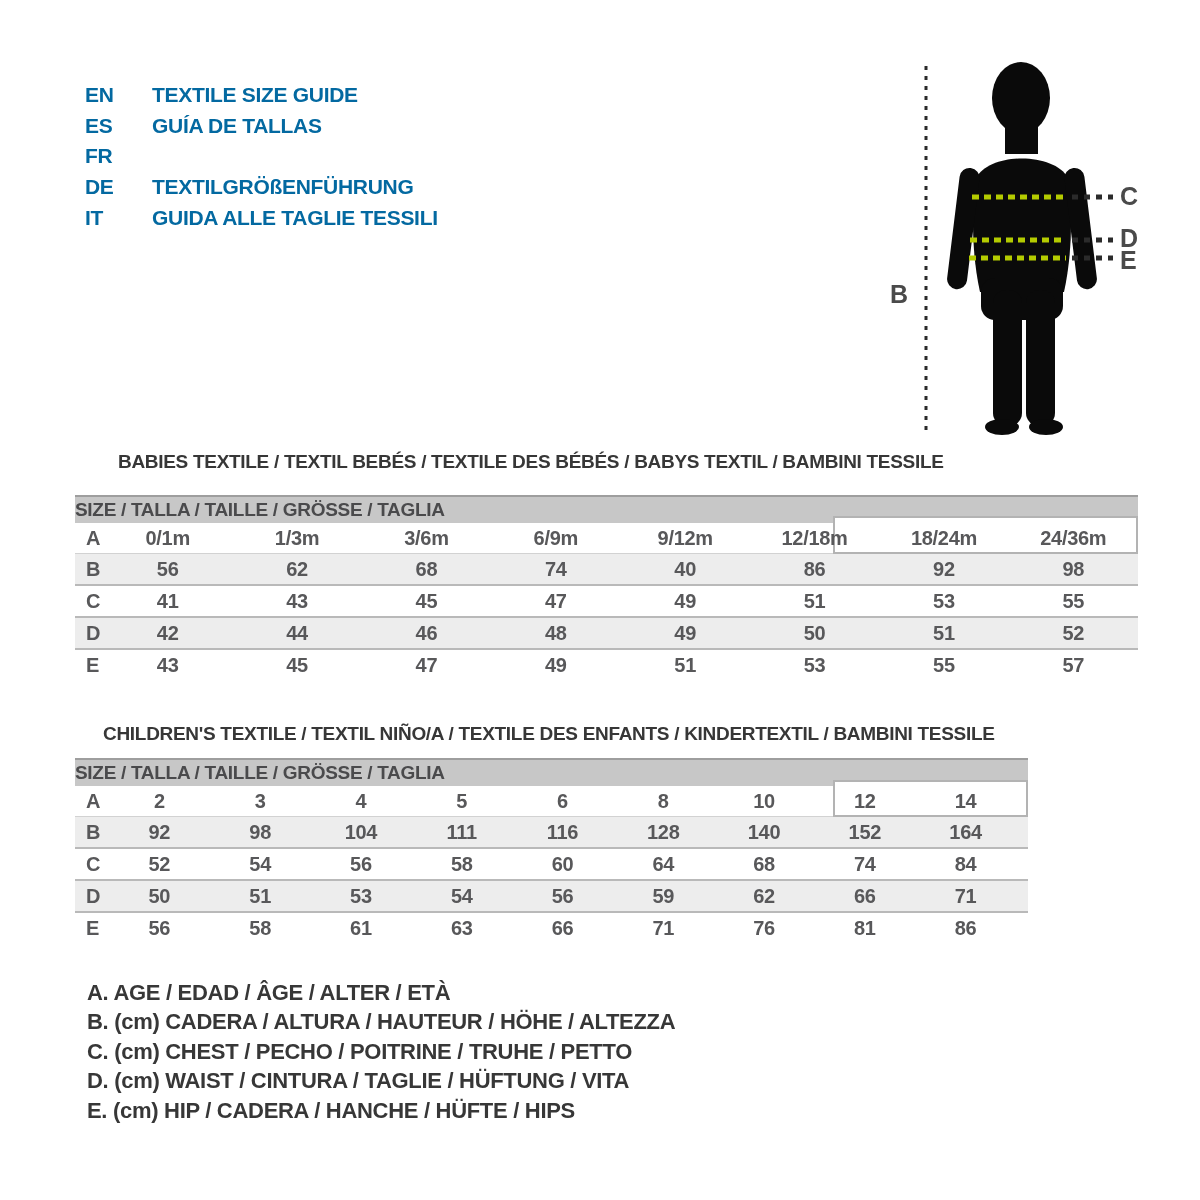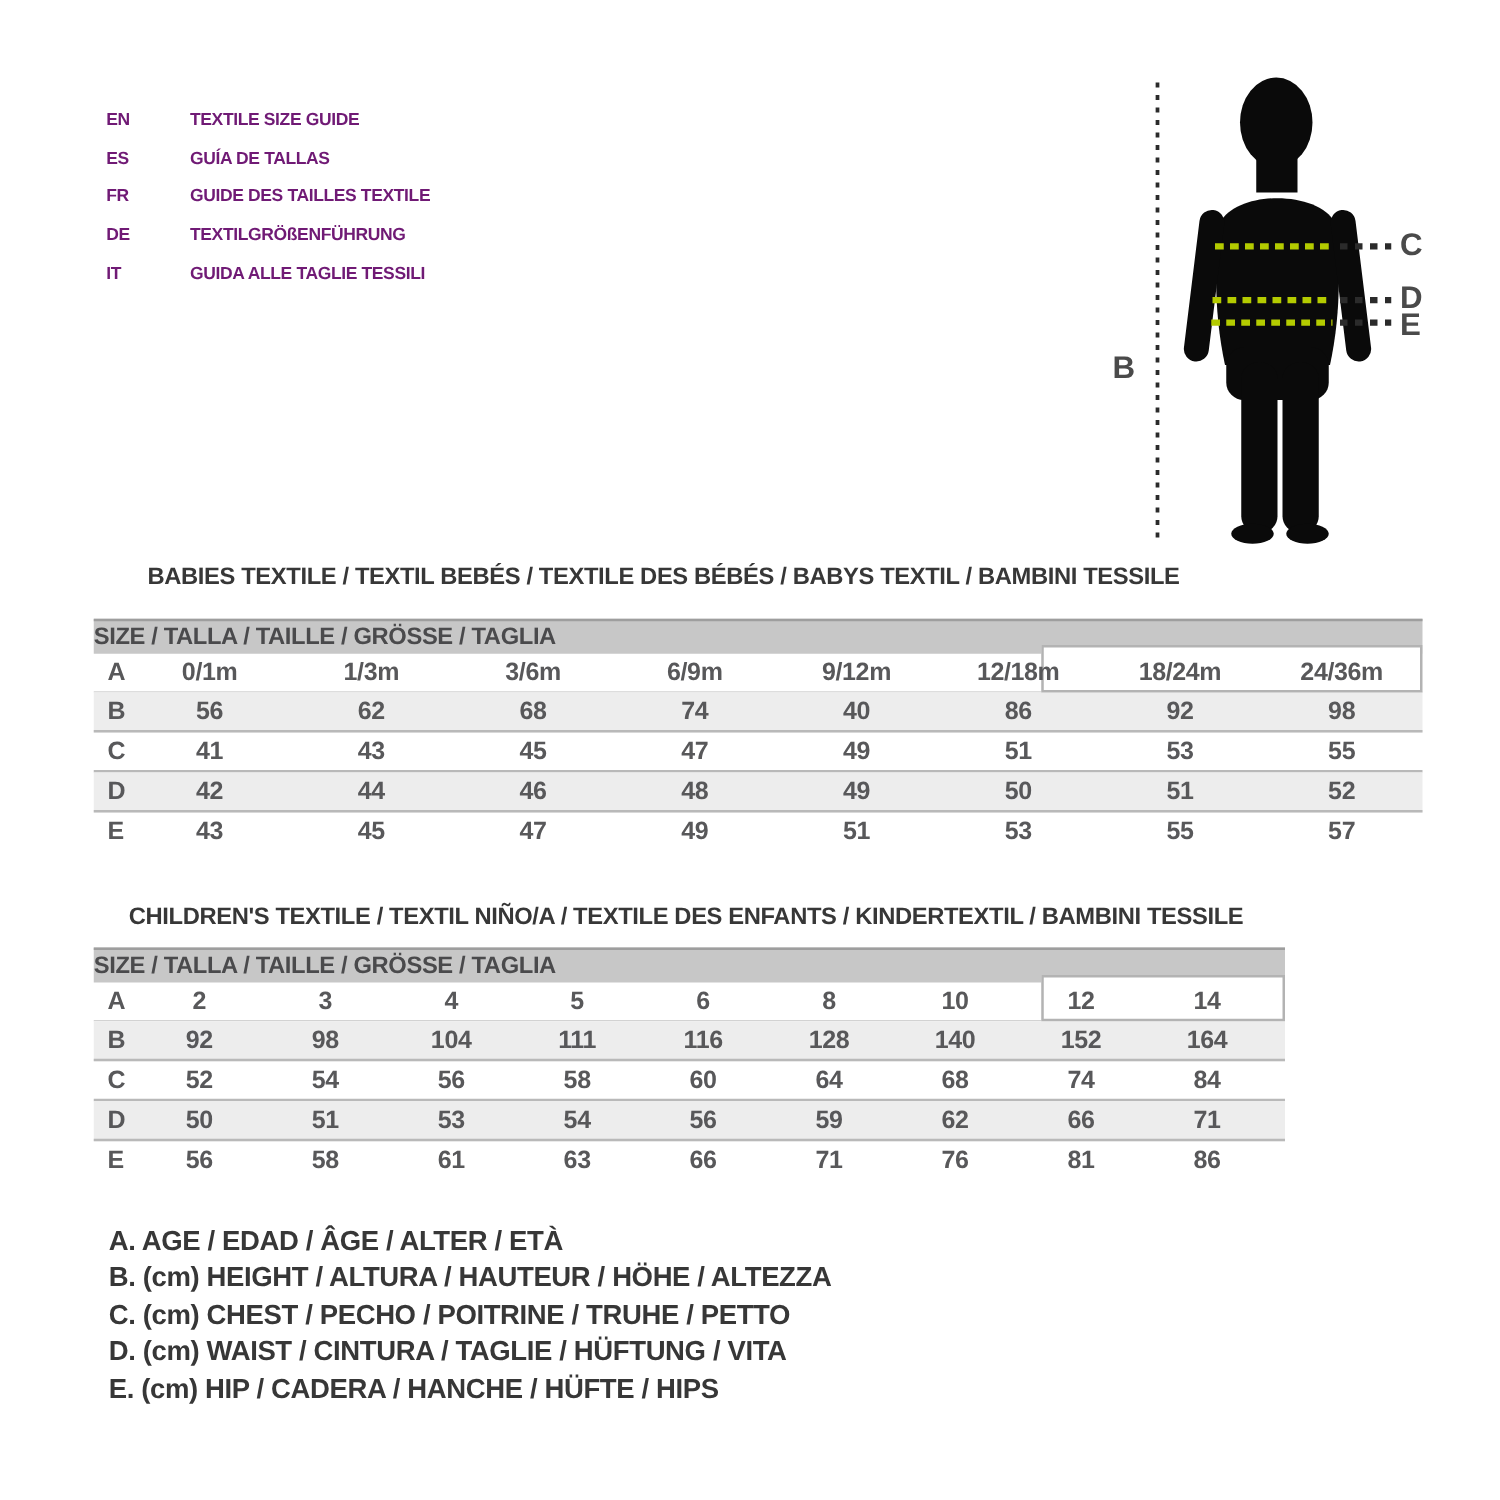--- a/index.html
+++ b/index.html
@@ -3,21 +3,21 @@
 <meta charset="utf-8">
 <style>
   html,body{margin:0;padding:0;background:#ffffff;}
   .canvas{
     position:relative;width:1200px;height:1200px;background:#ffffff;overflow:hidden;
     font-family:"Liberation Sans","DejaVu Sans",sans-serif;font-weight:700;
     letter-spacing:-0.3px;color:#373737;
   }
   
   .lang-block{position:absolute;left:85px;top:80px;}
-  .lang-row{display:flex;height:30.6px;align-items:center;font-size:14px;color:#701a75;}
+  .lang-row{display:flex;height:30.6px;align-items:center;font-size:21px;color:#0369a1;}
   .lang-code{width:67px;flex:0 0 67px;}
   .lang-label{white-space:nowrap;}
   
   .figure{position:absolute;left:850px;top:40px;width:340px;height:420px;}
   .figure svg{position:absolute;left:0;top:0;}
   .fig-label{position:absolute;font-size:25px;color:#4a4a4a;}
   .fig-label.b{left:40px;top:240px;}
   .fig-label.c{left:270px;top:142px;}
   .fig-label.d{left:270px;top:184px;}
   .fig-label.e{left:270px;top:206px;}
@@ -58,21 +58,20 @@
       <div class="lang-row">
         <span class="lang-code">EN</span>
         <span class="lang-label">TEXTILE SIZE GUIDE</span>
       </div>
       <div class="lang-row">
         <span class="lang-code">ES</span>
         <span class="lang-label">GUÍA DE TALLAS</span>
       </div>
       <div class="lang-row">
         <span class="lang-code">FR</span>
-        <span class="lang-label">GUIDE DES TAILLES TEXTILE</span>
       </div>
       <div class="lang-row">
         <span class="lang-code">DE</span>
         <span class="lang-label">TEXTILGRÖßENFÜHRUNG</span>
       </div>
       <div class="lang-row">
         <span class="lang-code">IT</span>
         <span class="lang-label">GUIDA ALLE TAGLIE TESSILI</span>
       </div>
     </section>
@@ -235,19 +234,19 @@
           <span class="t-cell">76</span>
           <span class="t-cell">81</span>
           <span class="t-cell">86</span>
         </div>
       </div>
     <div class="hl-box"></div>
   </div>
 
   <div class="legend">
       <div class="legend-row">A. AGE / EDAD / ÂGE / ALTER / ETÀ</div>
-      <div class="legend-row">B. (cm) HEIGHT / ALTURA / HAUTEUR / HÖHE / ALTEZZA</div>
+      <div class="legend-row">B. (cm) CADERA / ALTURA / HAUTEUR / HÖHE / ALTEZZA</div>
       <div class="legend-row">C. (cm) CHEST / PECHO / POITRINE / TRUHE / PETTO</div>
       <div class="legend-row">D. (cm) WAIST / CINTURA / TAGLIE / HÜFTUNG / VITA</div>
       <div class="legend-row">E. (cm) HIP / CADERA / HANCHE / HÜFTE / HIPS</div>
     </div>
 
 </div>
 
 </body></html>

